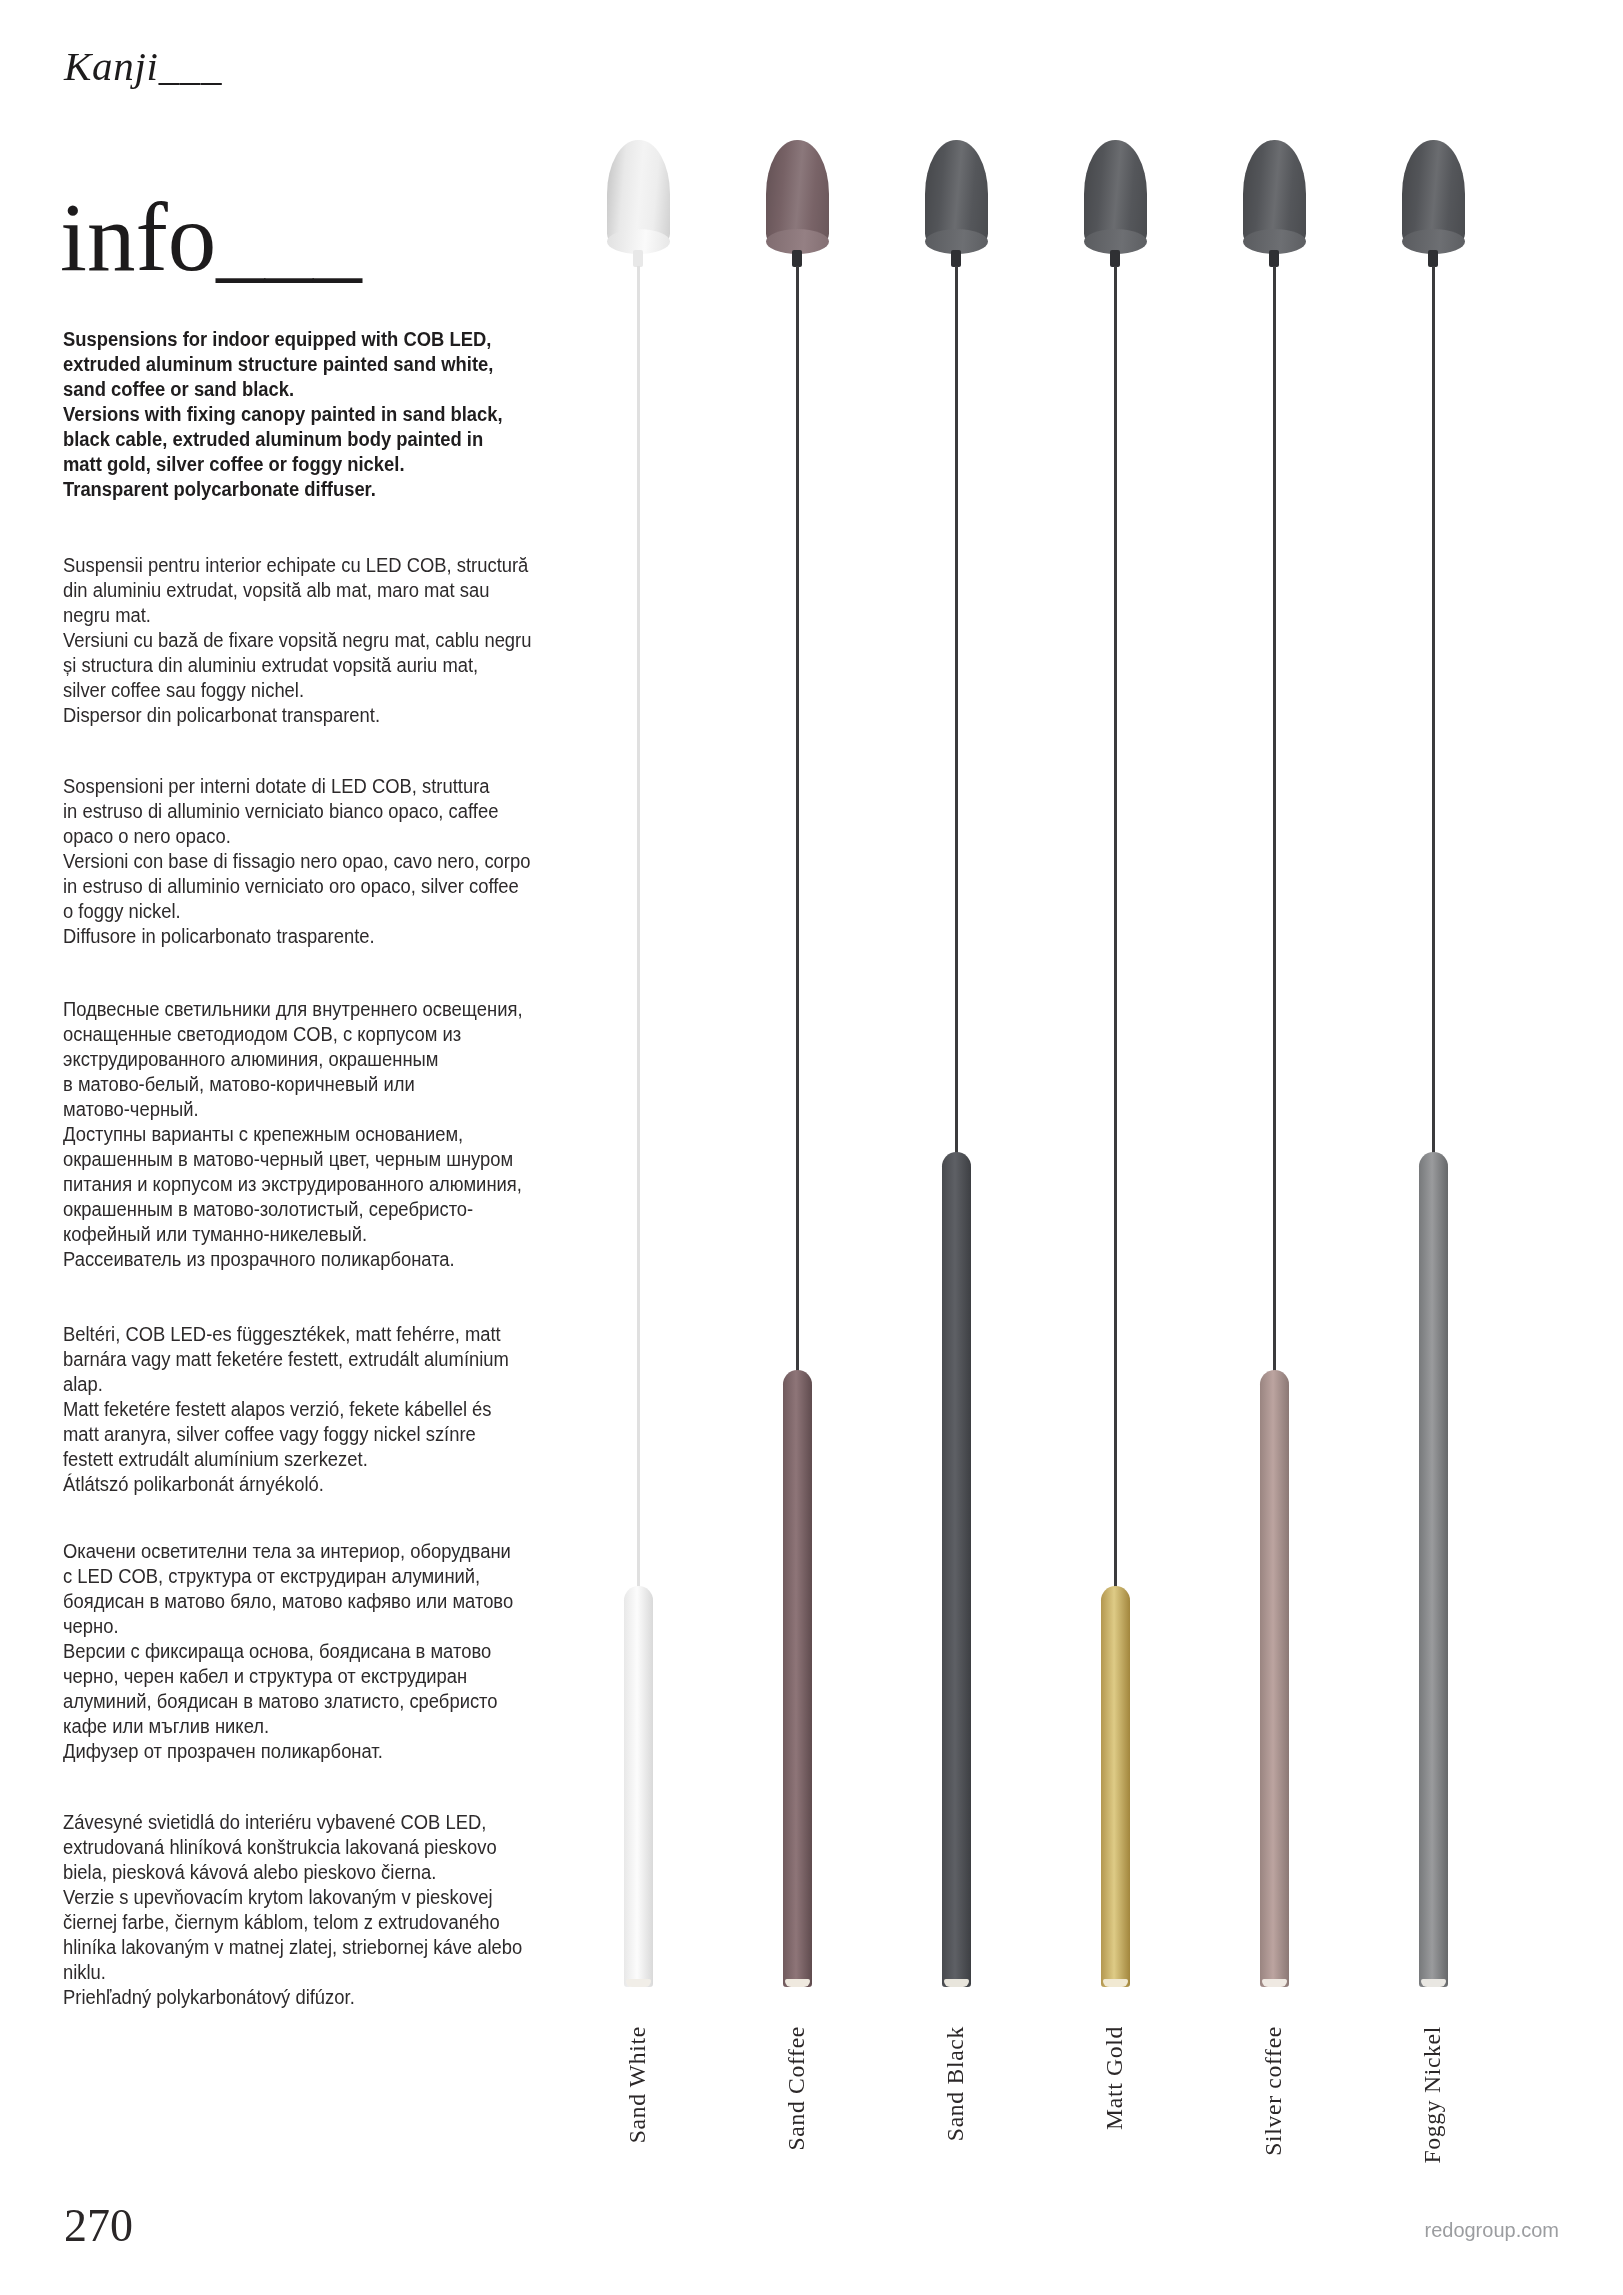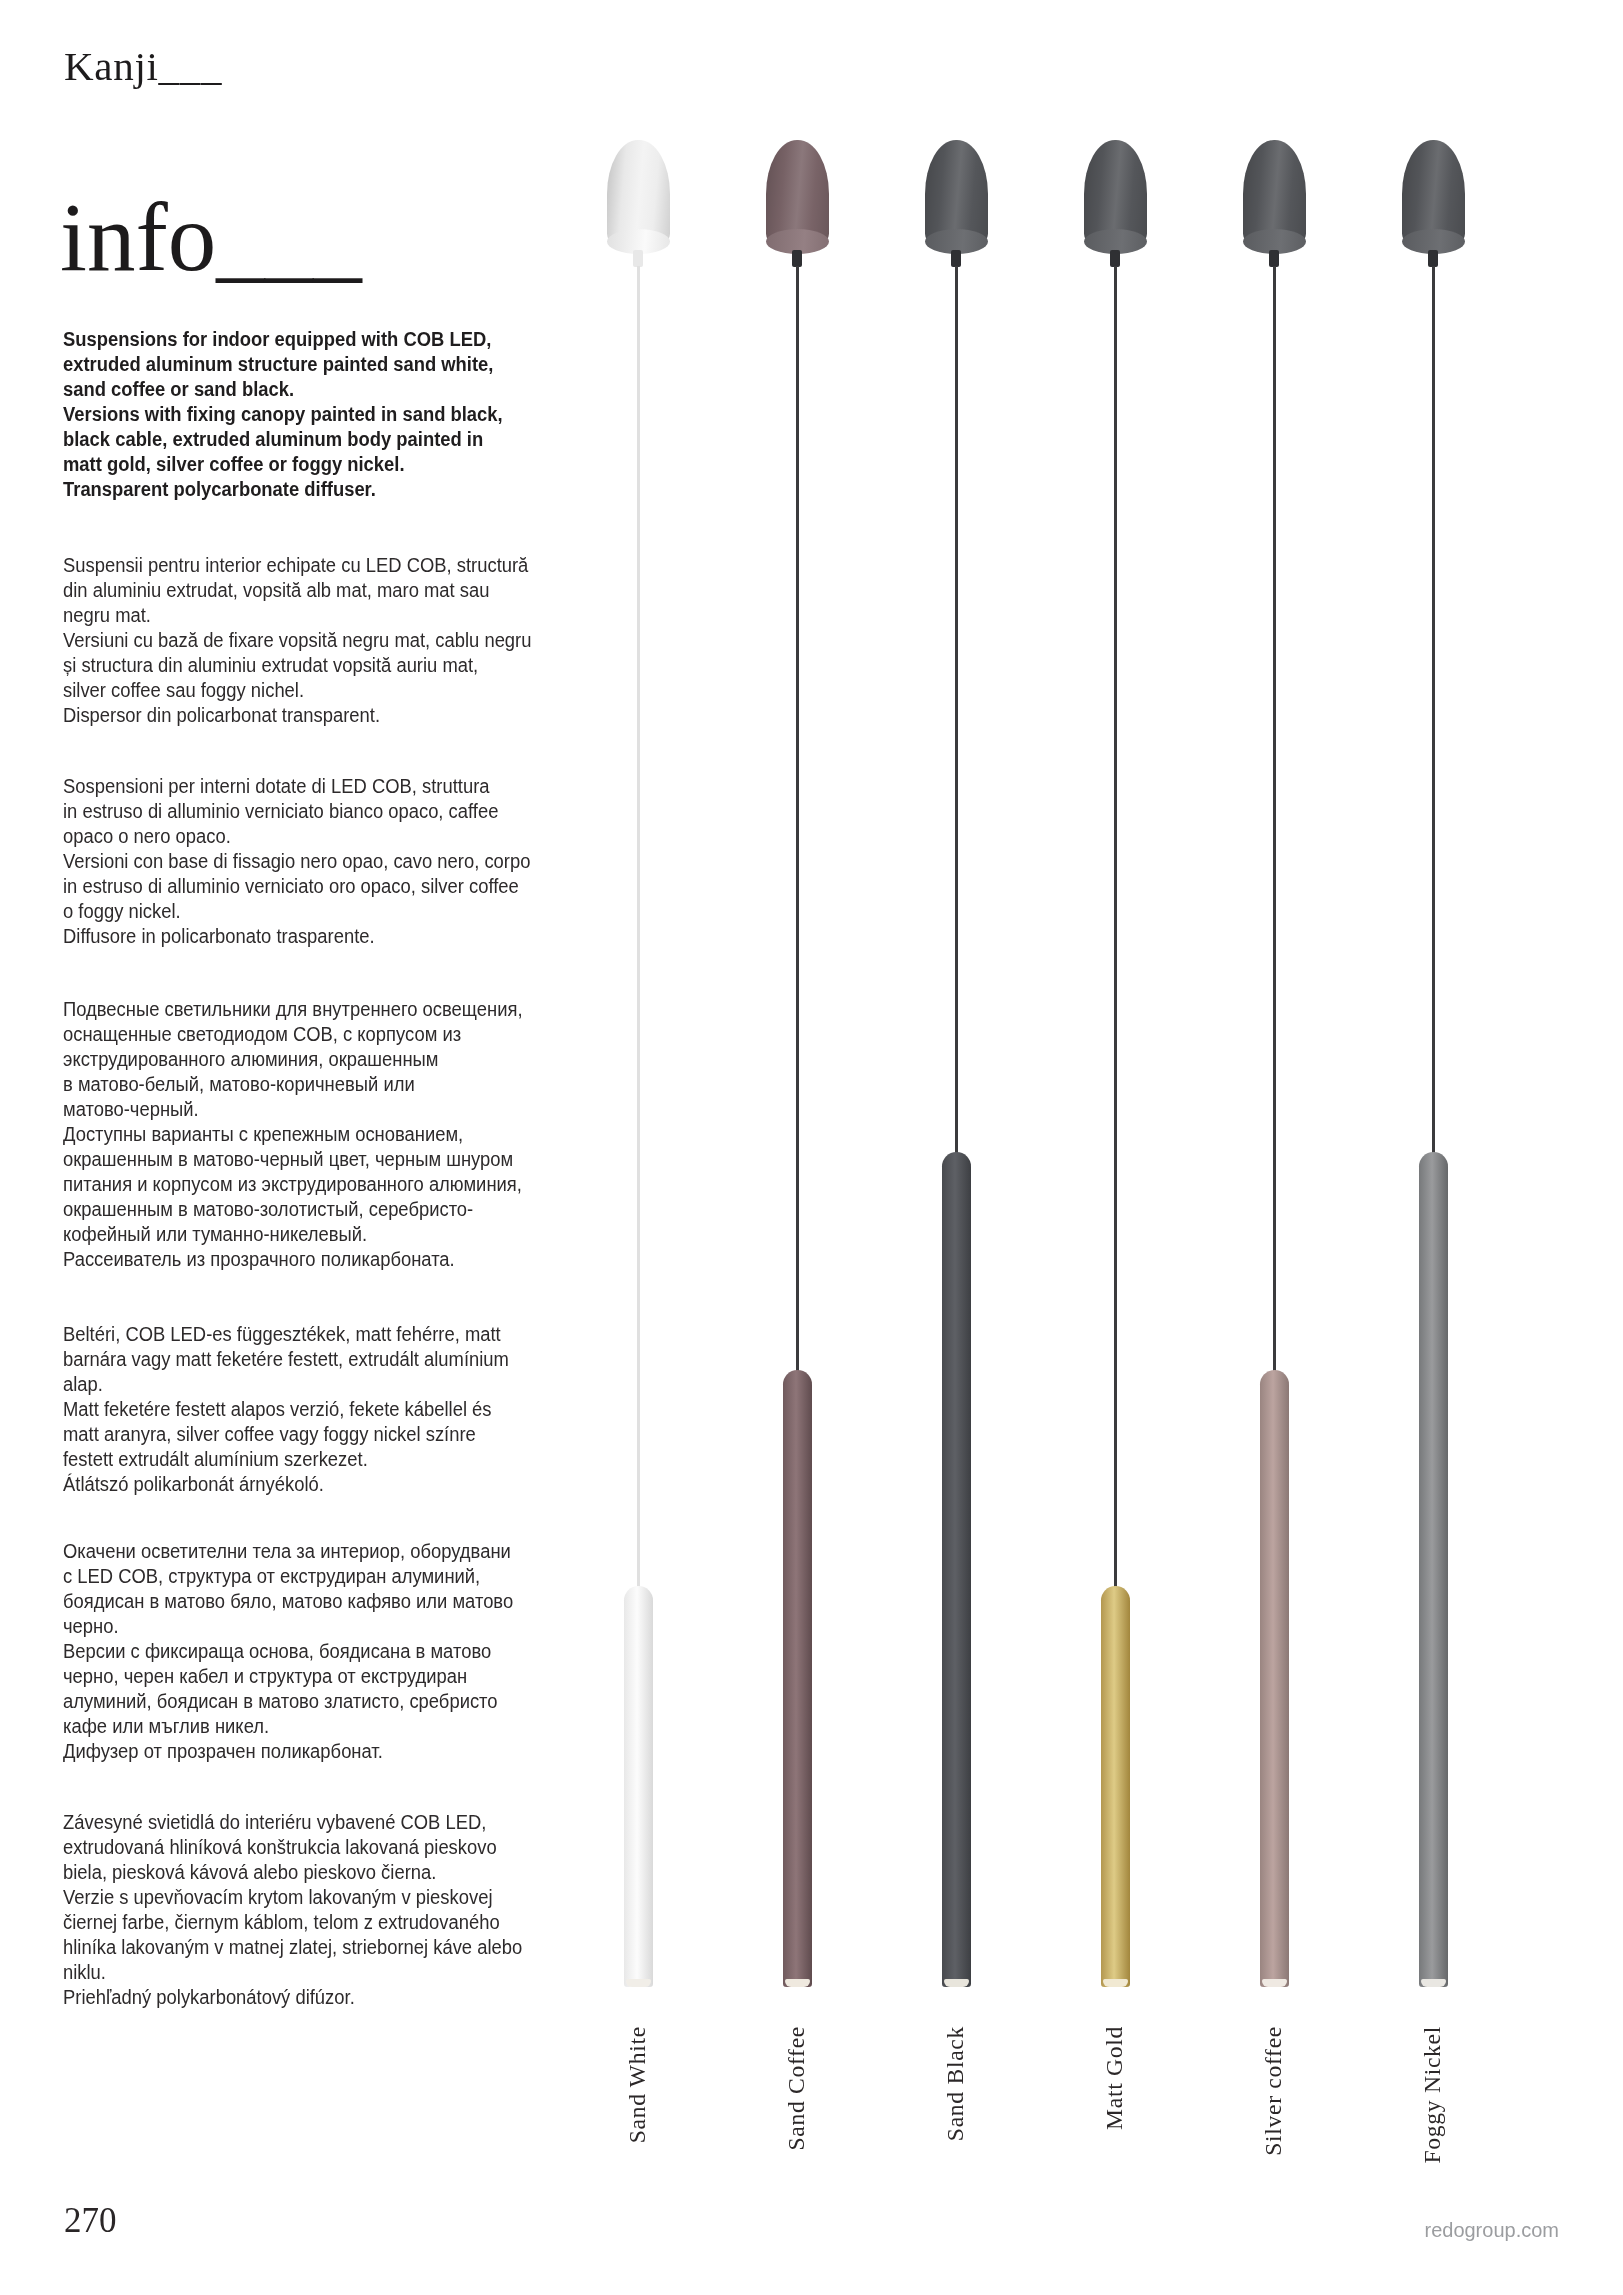--- a/index.html
+++ b/index.html
@@ -9,21 +9,21 @@
     position:relative;
     overflow:hidden;
     font-family:"Liberation Sans", sans-serif;
   }
 
   
   .kanji {
     position:absolute; left:64px; top:46px;
     font-family:"Liberation Serif", serif;
     font-size:41px; line-height:1; font-weight:400;
-    color:#1d1b1c; letter-spacing:0.7px;
+    color:#1d1b1c; letter-spacing:0.7px;font-style:italic;
   }
   .info {
     position:absolute; left:60px; top:189px;
     font-family:"Liberation Serif", serif;
     font-size:97px; line-height:1; font-weight:400;
     color:#1d1b1c;
   }
 
   
   .para {
@@ -93,21 +93,21 @@
     font-family:"Liberation Serif", serif;
     font-size:23.6px; line-height:1; font-weight:400;
     color:#2b2728; letter-spacing:0.7px;
     white-space:nowrap;
   }
 
   
   .page-number {
     position:absolute; left:64px; top:2203px;
     font-family:"Liberation Serif", serif;
-    font-size:35px; line-height:1; color:#2a2627;
+    font-size:46px; line-height:1; color:#2a2627;
   }
   .site {
     position:absolute; right:64px; top:2220px;
     font-size:20px; line-height:1;
     color:#9b9da0;
     text-align:right;
   }
 </style>
 </head>
 <body>

